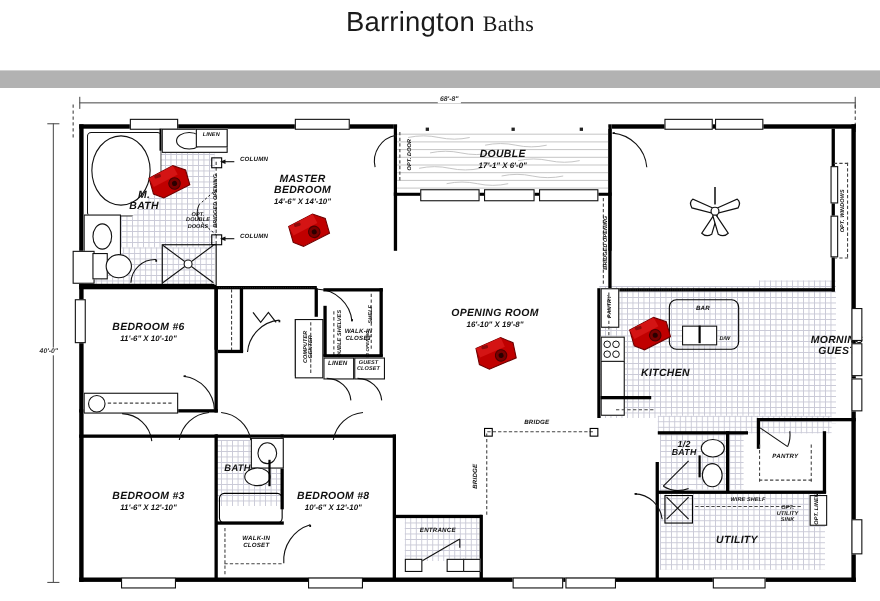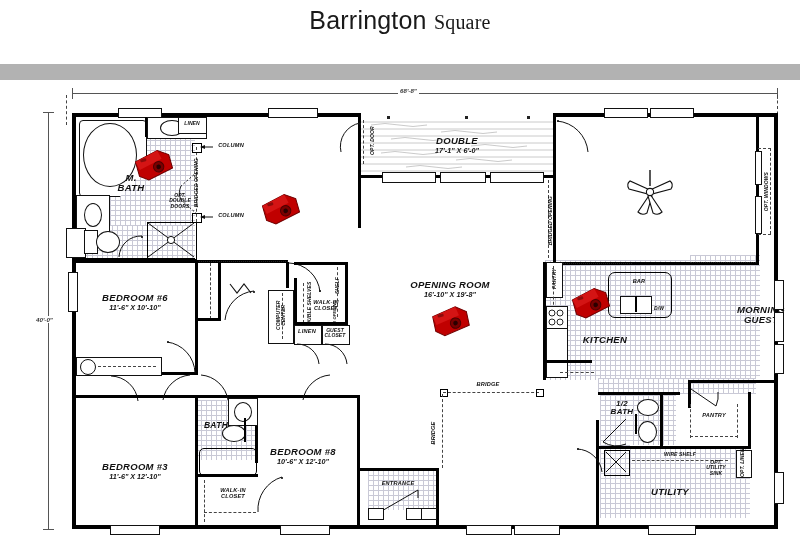--- a/index.html
+++ b/index.html
@@ -42,21 +42,21 @@
   svg{display:block;overflow:visible;}
 </style>
 </head>
 <body>
 
 <div id="stage">
 
   <div class="title-wrap">
     <div class="title-main">
       <span>Barrington</span>
-      <span class="series">Square</span>
+      <span class="series">Baths</span>
     </div>
   </div>
   <div class="gray-band"></div>
 
   <div class="dimline" style="left:72px;top:93px;width:706px;height:1px;"></div>
   <div class="dimline" style="left:72px;top:88px;width:1px;height:11px;"></div>
   <div class="dimline" style="left:777px;top:88px;width:1px;height:11px;"></div>
   <div class="dimtxt" style="left:398px;top:87px;">68'-8"</div>
 
   <div class="dimline" style="left:48px;top:112px;width:1px;height:418px;"></div>
@@ -162,20 +162,25 @@
       <g transform="rotate(-16 21 17)">
         <path d="M4 9 L28 4 L38 11 L38 25 L12 30 L4 24 Z" fill="#c00000" stroke="#6e0000" stroke-width="1"></path>
         <path d="M4 9 L28 4 L30 13 L6 18 Z" fill="#d41414"></path>
         <circle cx="25" cy="20" r="5.2" fill="#7a0000" stroke="#4d0000" stroke-width="1"></circle>
         <circle cx="25" cy="20" r="2.3" fill="#2a0000"></circle>
         <rect x="9" y="8" width="6" height="3" rx="1" fill="#8d0b0b"></rect>
       </g>
     </svg>
   </div>
 
+  <div class="lbl rm" style="left:232px;top:158px;width:86px;">
+    <span>MASTER</span><br>
+    <span>BEDROOM</span>
+    <span class="dim">14'-6" X 14'-10"</span>
+  </div>
   <div class="cam" style="left:260px;top:192px;">
     <svg width="42" height="34" viewBox="0 0 42 34">
       <g transform="rotate(-16 21 17)">
         <path d="M4 9 L28 4 L38 11 L38 25 L12 30 L4 24 Z" fill="#c00000" stroke="#6e0000" stroke-width="1"></path>
         <path d="M4 9 L28 4 L30 13 L6 18 Z" fill="#d41414"></path>
         <circle cx="25" cy="20" r="5.2" fill="#7a0000" stroke="#4d0000" stroke-width="1"></circle>
         <circle cx="25" cy="20" r="2.3" fill="#2a0000"></circle>
         <rect x="9" y="8" width="6" height="3" rx="1" fill="#8d0b0b"></rect>
       </g>
     </svg>
@@ -379,21 +384,21 @@
     <span>GUEST</span>
   </div>
   <div class="win" style="left:774px;top:280px;width:8px;height:28px;"></div>
   <div class="win" style="left:774px;top:312px;width:8px;height:28px;"></div>
   <div class="win" style="left:774px;top:344px;width:8px;height:28px;"></div>
   <div class="wall" style="left:690px;top:380px;width:88px;height:3px;"></div>
   <div class="wall" style="left:688px;top:380px;width:3px;height:28px;"></div>
 
   <div class="wall" style="left:72px;top:395px;width:126px;height:3px;"></div>
   <div class="wall" style="left:195px;top:395px;width:3px;height:132px;"></div>
-  <div class="lbl rm" style="left:97px;top:462px;width:76px;">
+  <div class="lbl rm" style="left:97px;top:447px;width:76px;">
     <span>BEDROOM #3</span>
     <span class="dim">11'-6" X 12'-10"</span>
   </div>
   <div class="win" style="left:110px;top:525px;width:48px;height:8px;"></div>
   <svg class="mark" style="left:160px;top:374px;" width="32" height="28">
     <path d="M30 1 A30 30 0 0 0 3 26" stroke="#111" stroke-width="1" fill="none"></path>
   </svg>
 
   <div class="wall" style="left:196px;top:395px;width:62px;height:3px;"></div>
   <div class="wall" style="left:255px;top:395px;width:3px;height:68px;"></div>

